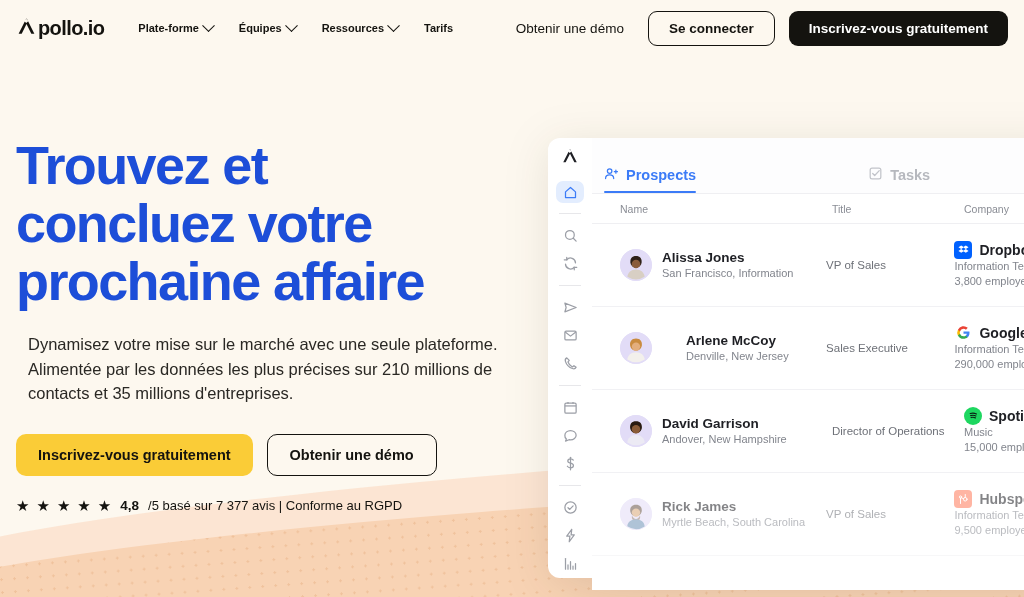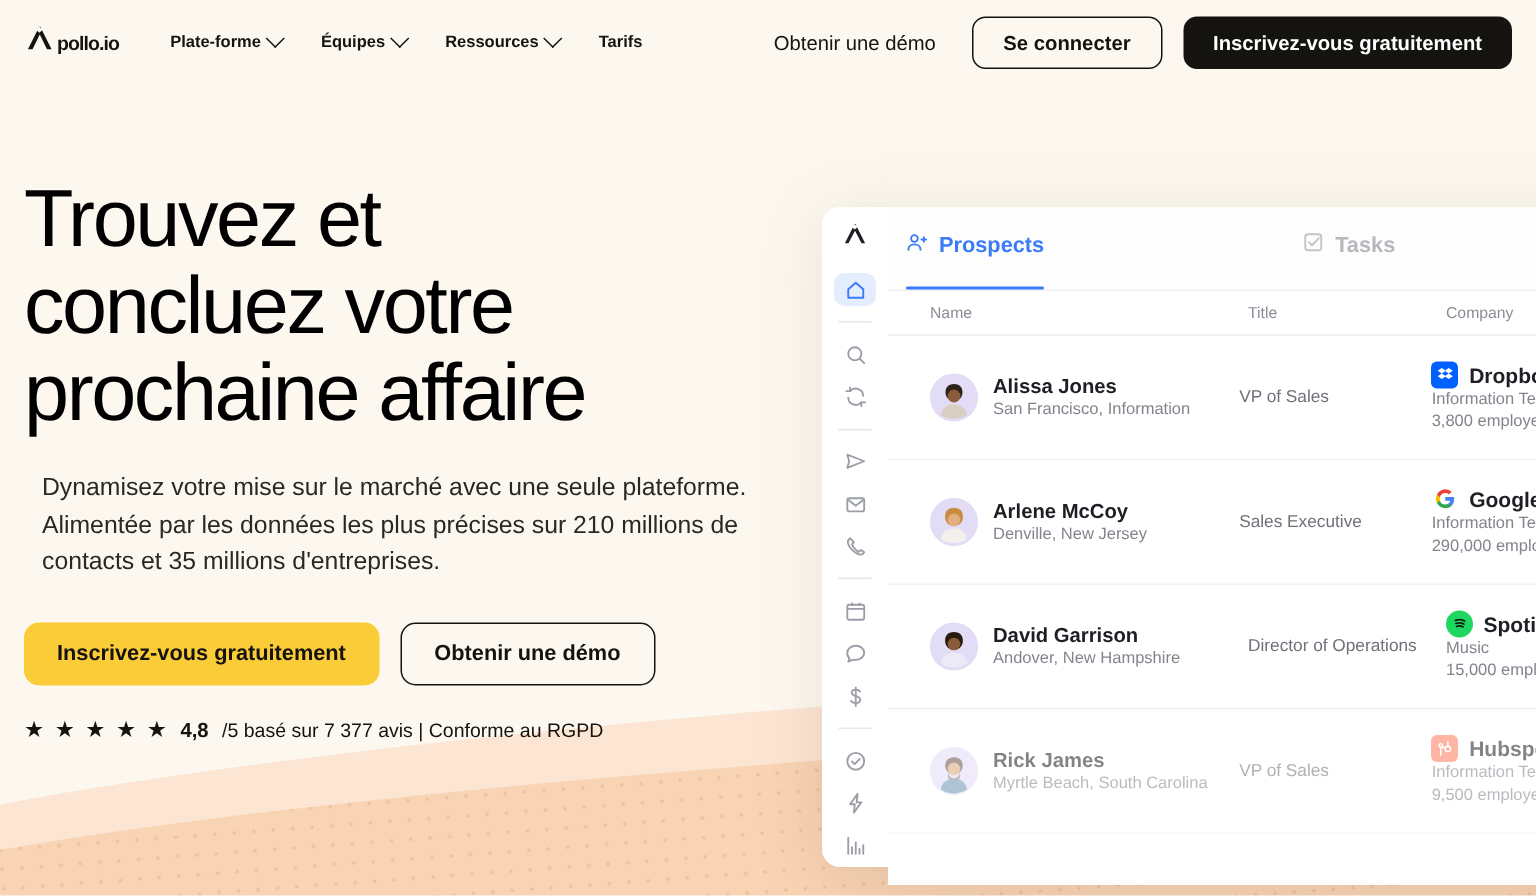--- a/index.html
+++ b/index.html
@@ -65,21 +65,21 @@
   }
   .logo {
     display: flex;
     align-items: center;
     gap: 1px;
     margin-right: 34px;
     cursor: pointer;
   }
   .logo-mark { display: block; }
   .logo-text {
-    font-size: 13px;
+    font-size: 20px;
     font-weight: bold;
     letter-spacing: -0.6px;
     color: #14130F;
   }
   .nav {
     display: flex;
     align-items: center;
     gap: 26px;
   }
   .nav-item {
@@ -136,26 +136,26 @@
   }
 
   
   .hero {
     position: relative;
     z-index: 10;
     padding: 0 0 0 16px;
     width: 540px;
   }
   .hero h1 {
-    margin-top: 61px;
+    margin-top: 80px;
     font-size: 54px;
     line-height: 58px;
     letter-spacing: -1.6px;
-    font-weight: normal;
-    color: #000000;
+    font-weight: bold;
+    color: #1d4ed8;
   }
   .hero p.sub {
     margin-top: 22px;
     font-size: 16.5px;
     line-height: 24.5px;
     color: #2A2824;
     max-width: 496px;
     margin-left: 12px;
   }
   .cta-row {
@@ -248,21 +248,21 @@
     padding: 0 0 0 12px;
     background: #FDFDFE;
     border-bottom: 1px solid #EFEFF2;
   }
   .tab {
     display: flex;
     align-items: center;
     gap: 7px;
     font-size: 14.5px;
     font-weight: bold;
-    padding-bottom: 20px;
+    padding-bottom: 9px;
     cursor: pointer;
     color: #B6B8BE;
     position: relative;
   }
   .tab.active { color: #3B7BF7; }
   .tab.active::after {
     content: "";
     position: absolute;
     left: 0; right: 0; bottom: 0;
     height: 2.4px;
@@ -564,21 +564,21 @@
                 </svg>
             </span>
             <span class="company-name">Dropbox</span>
           </div>
           <div class="company-meta">Information Technology</div>
           <div class="company-meta">3,800 employees</div>
         </div>
       </div>
 
       <div class="row">
-        <div class="col-name" style="display:flex;">
+        <div class="col-name" style="display:flex;gap:24px;">
           <div class="avatar">
             <svg width="32" height="32" viewBox="0 0 32 32">
                 <circle cx="16" cy="16" r="16" fill="#E2DCF7"></circle>
                 <path d="M16 6.5c4.2 0 6.3 2.8 5.9 6.8-.3 3-2.5 5.3-5.9 5.3s-5.6-2.3-5.9-5.3c-.4-4 1.7-6.8 5.9-6.8z" fill="#C98B3F"></path>
                 <circle cx="16" cy="14.6" r="4.2" fill="#E3AE7D"></circle>
                 <path d="M16 20.2c5 0 8.4 3.2 8.7 7.3A16 16 0 0 1 7.3 27.5c.3-4.1 3.7-7.3 8.7-7.3z" fill="#F3F0EC"></path>
               </svg>
           </div>
           <div>
             <div class="person-name">Arlene McCoy</div>

